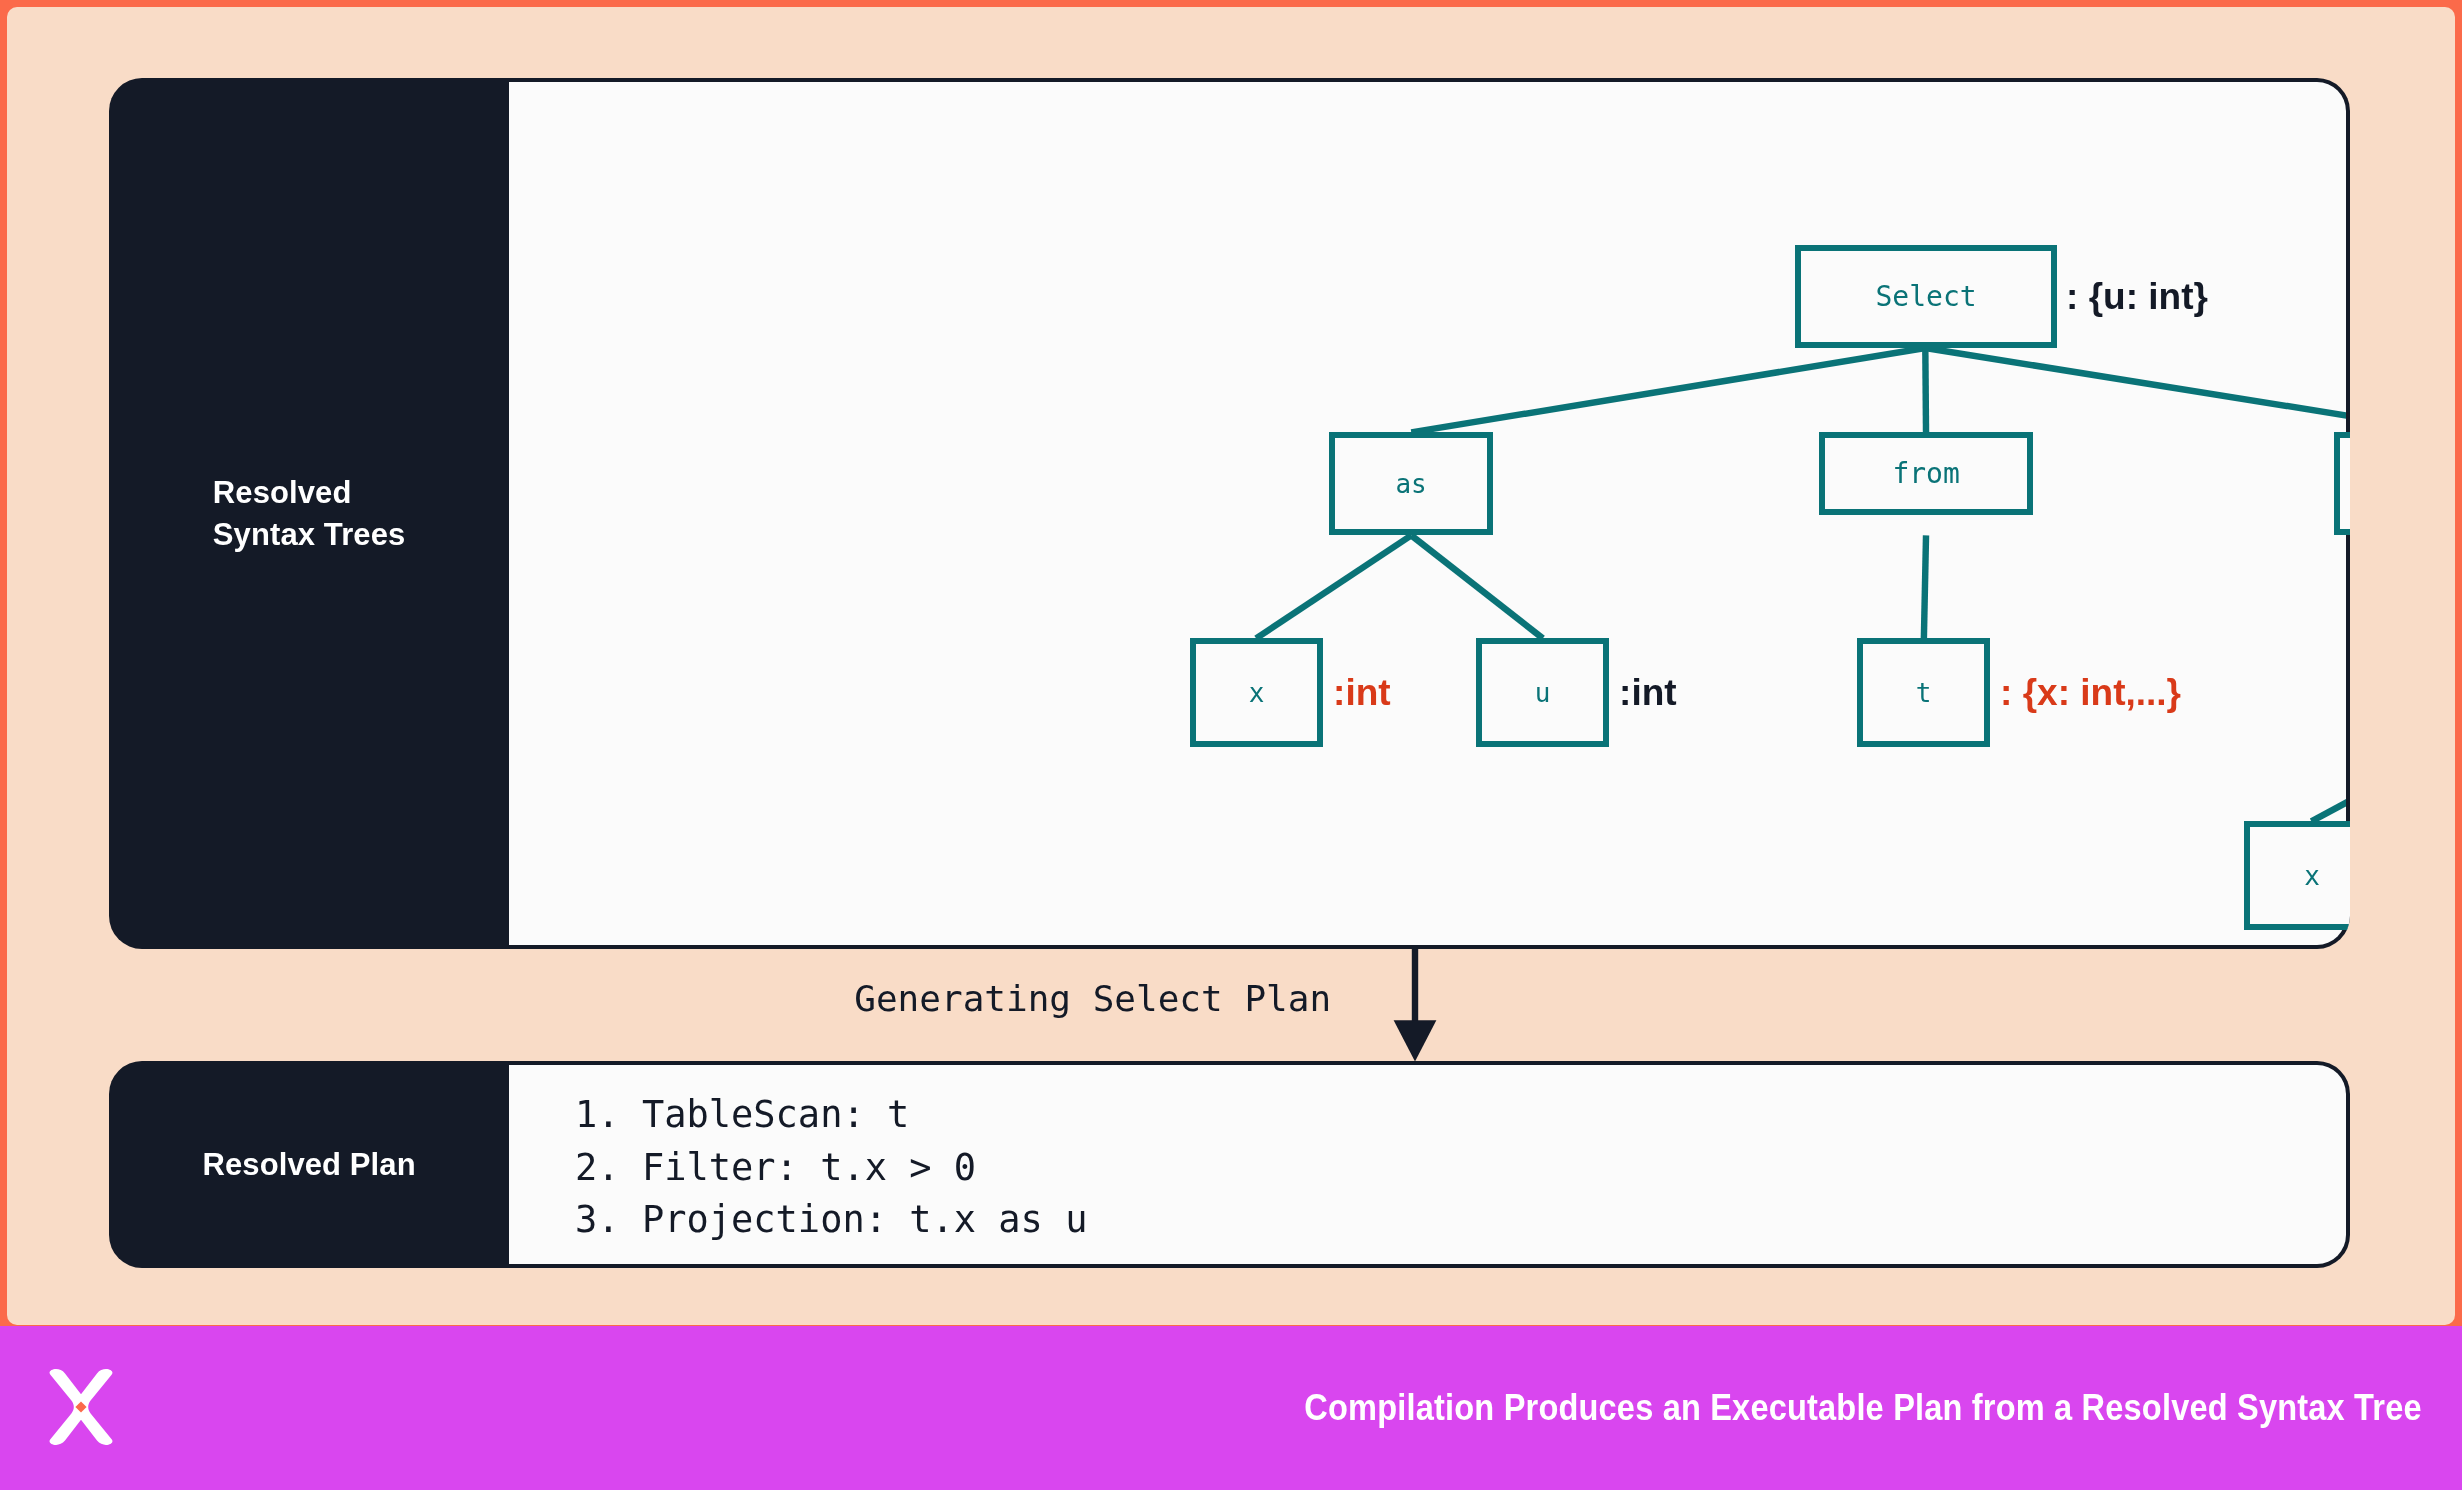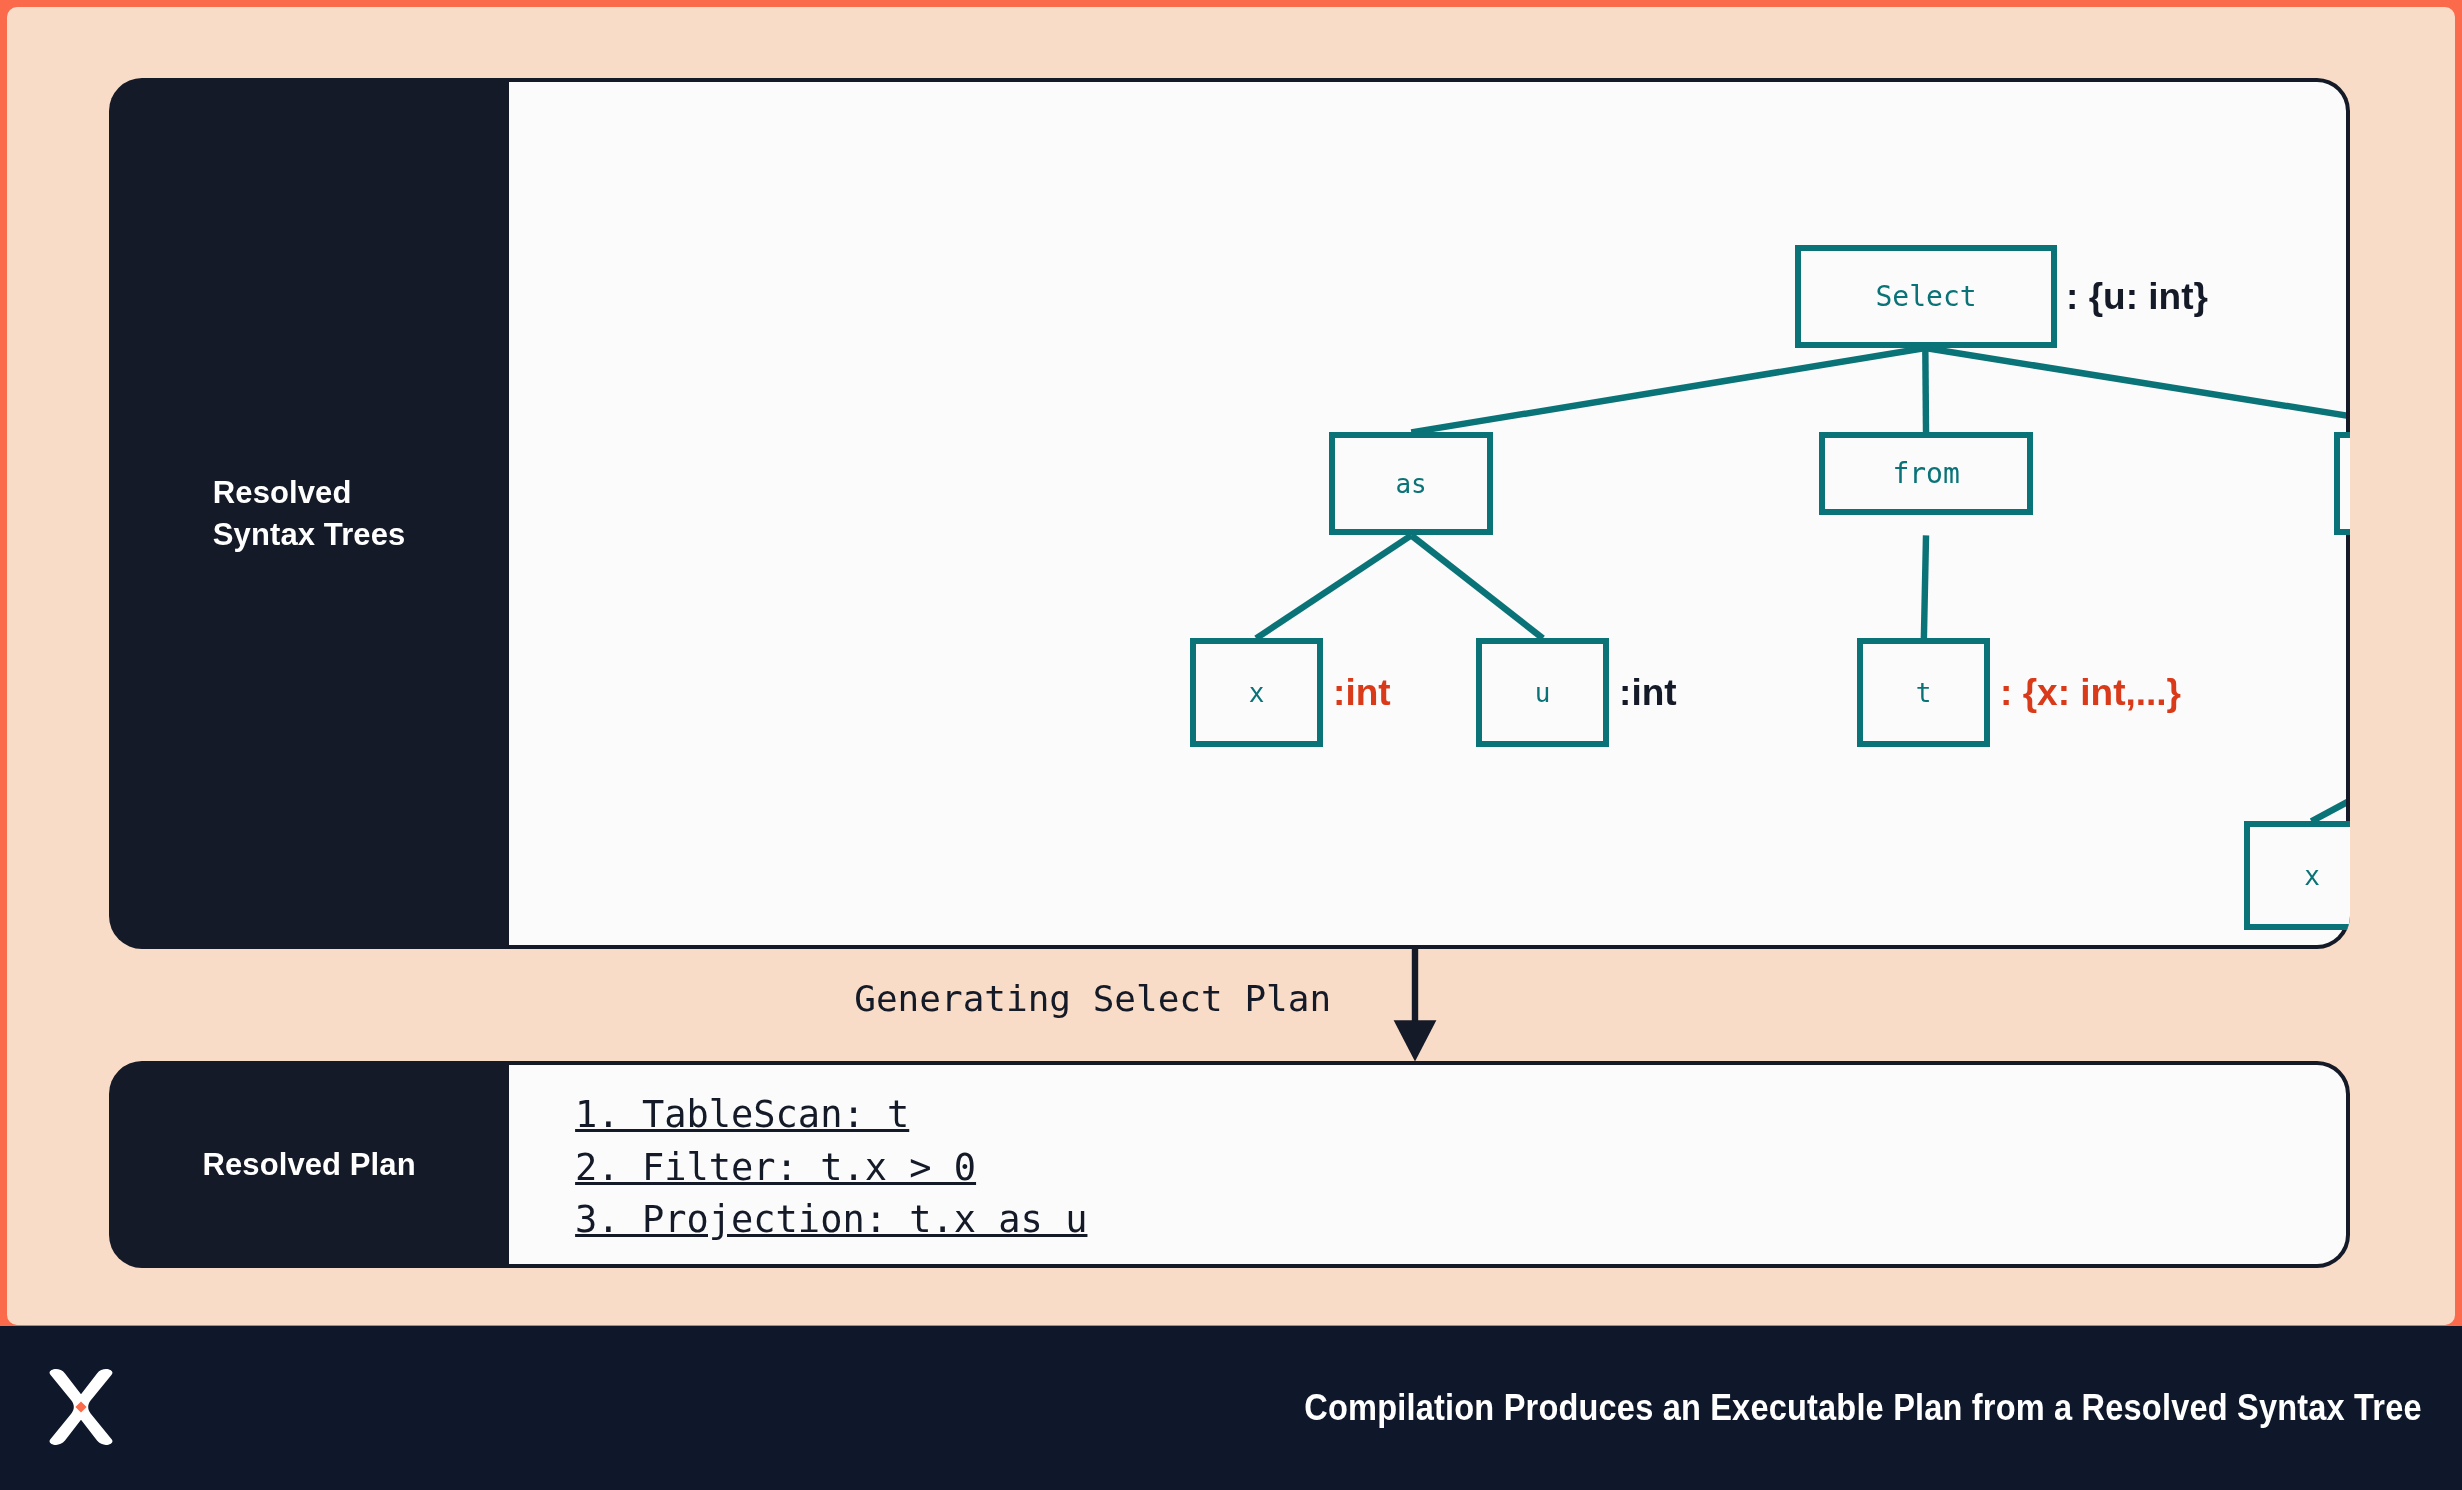--- a/index.html
+++ b/index.html
@@ -146,31 +146,30 @@
   }
   #plan-body {
     padding: 24px 0 0 66px;
   }
   .plan-list {
     font-family: "DejaVu Sans Mono", monospace;
     font-size: 37px;
     line-height: 1.42;
     color: #141A27;
     white-space: pre;
-    text-decoration: underline;
   }
 
   
   .footer {
     position: absolute;
     left: 0;
     top: 1326px;
     width: 2462px;
     height: 164px;
-    background: #0f172a;
+    background: #d946ef;
   }
   .logo {
     position: absolute;
     left: 41px;
     top: 41px;
     width: 80px;
     height: 80px;
   }
   .caption {
     position: absolute;

